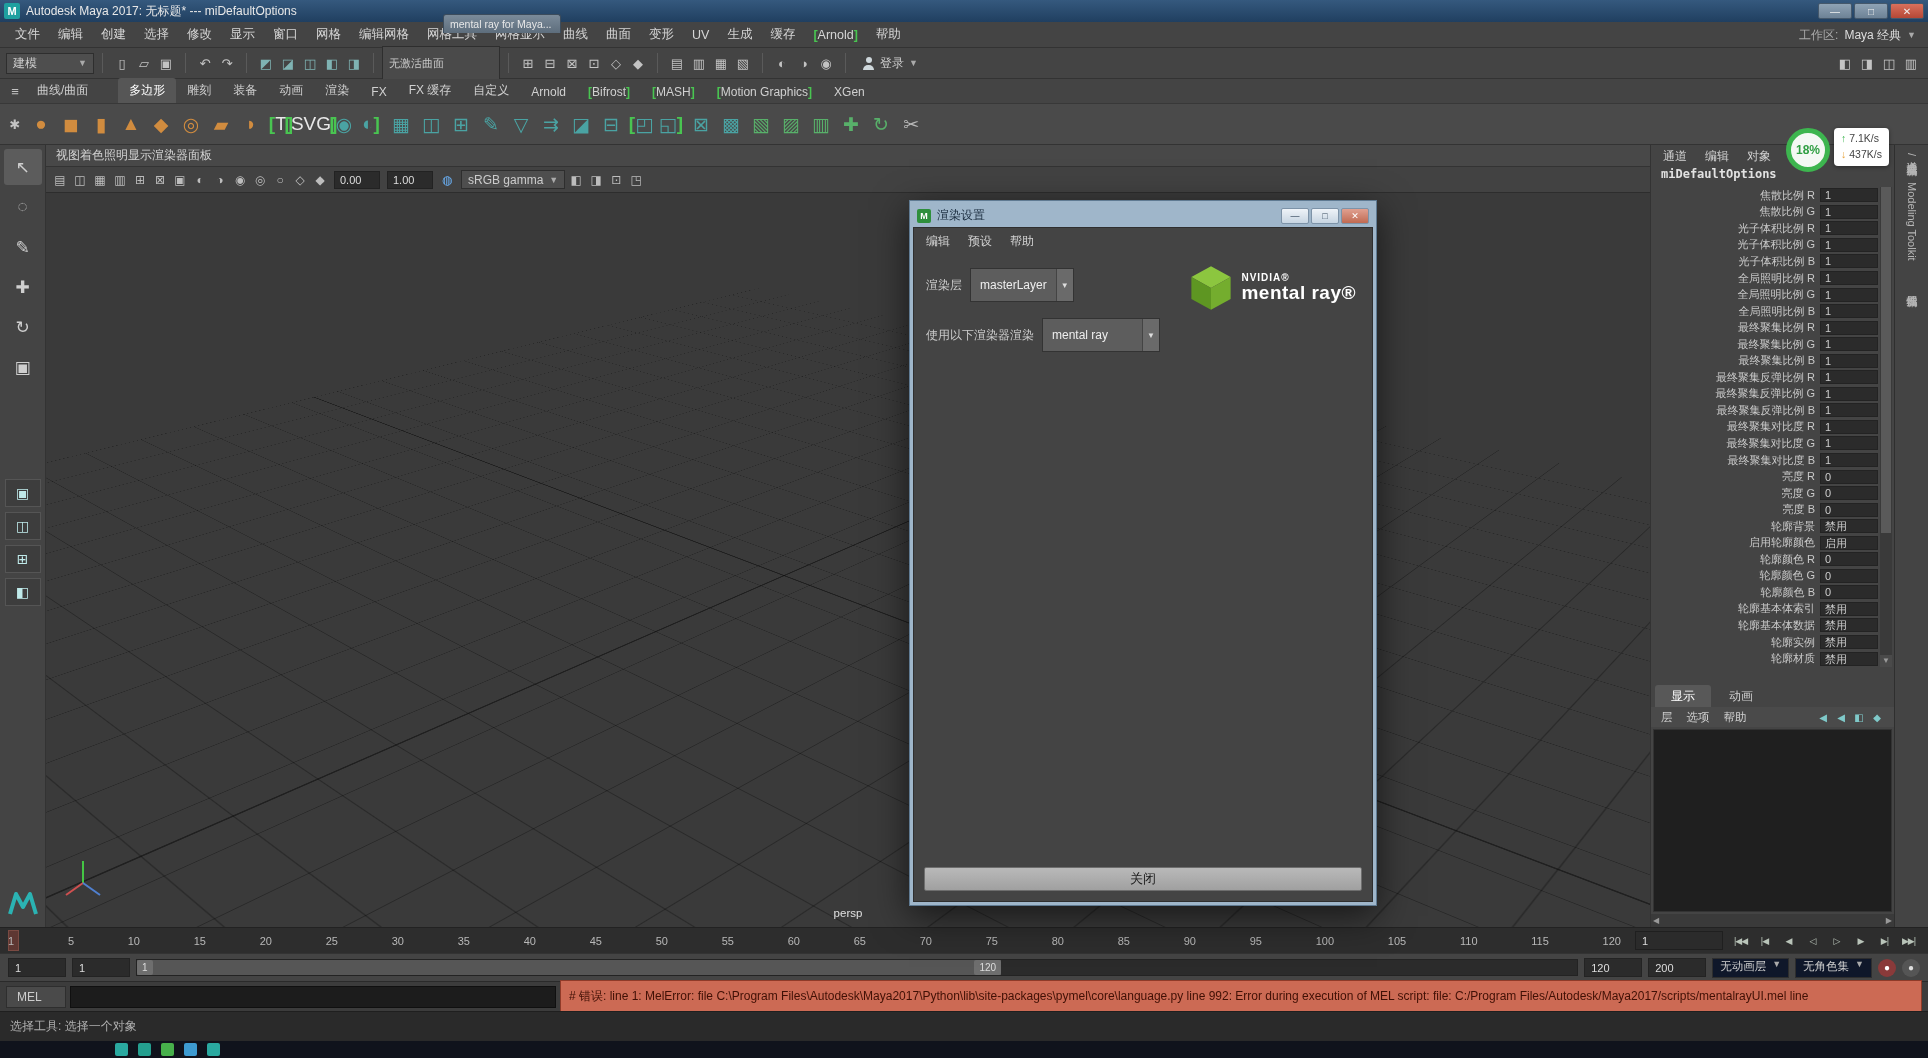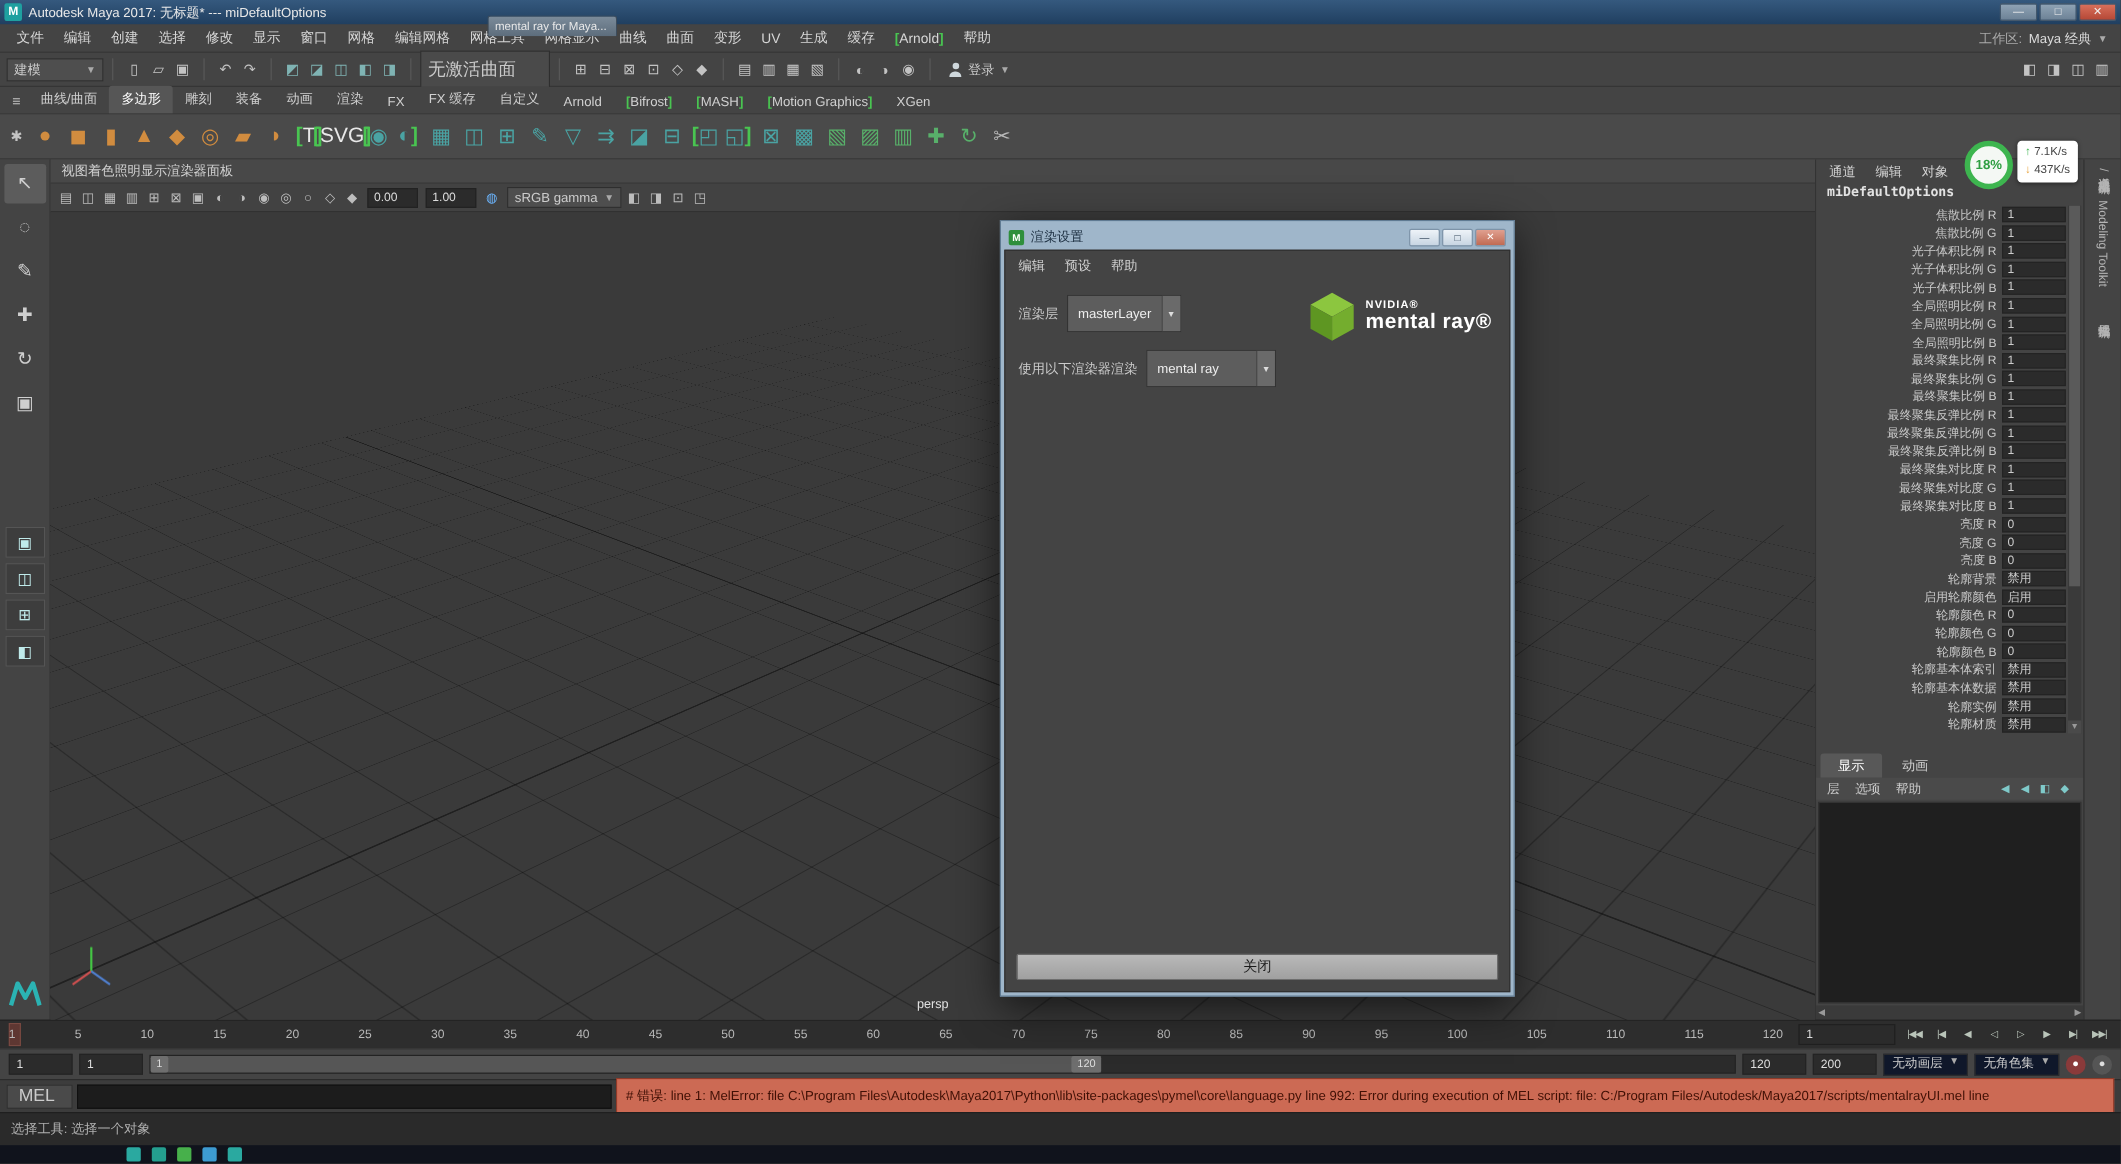--- a/index.html
+++ b/index.html
@@ -34,34 +34,34 @@
   
   .statusline { height:31px; background:#444; border-bottom:1px solid #333; display:flex;
                 align-items:center; padding:0 6px; gap:2px; flex:0 0 auto; }
   .sep { width:1px; height:20px; background:#5a5a5a; margin:0 6px; }
   .mode-drop { width:88px; height:21px; background:#4e4e4e; border:1px solid #2e2e2e;
                display:flex; align-items:center; justify-content:space-between; padding:0 6px; }
   .ibox { width:22px; height:22px; display:flex; align-items:center; justify-content:center;
           color:#c3c3c3; font-size:13px; }
   .ibox.teal { color:#7fb3b3; }
   .txt-field { width:118px; height:20px; background:#4a4a4a; border:1px solid #2e2e2e;
-               color:#c9c9c9; font-size:16px; display:flex; align-items:center; padding:16px 6px; }
+               color:#c9c9c9; font-size:11px; display:flex; align-items:center; padding:16px 6px; }
   .login { display:flex; align-items:center; gap:5px; margin-left:8px; }
   .person { width:13px; height:13px; position:relative; }
   .person::before { content:""; position:absolute; left:3.5px; top:0; width:6px; height:6px;
                     border-radius:50%; background:#cfd8dc; }
   .person::after { content:""; position:absolute; left:1px; bottom:0; width:11px; height:5px;
                    border-radius:5px 5px 0 0; background:#cfd8dc; }
   .sl-right { margin-left:auto; display:flex; }
 
   
   .shelf-tabs { height:25px; background:#444; border-bottom:1px solid #383838; display:flex;
                 align-items:flex-end; padding:0 4px; flex:0 0 auto; }
   .shelf-tab { padding:4px 11px; font-size:12px; color:#d0d0d0; white-space:nowrap; }
-  .shelf-tab.active { background:#565656; border-radius:3px 3px 0 0; color:#fff; }
+  .shelf-tab.active { background:#565656; border-radius:3px 3px 0 0; color:#fff;margin-left:19px; }
   .shelf-icons { height:41px; background:#4a4a4a; border-bottom:1px solid #333; display:flex;
                  align-items:center; padding:0 4px; flex:0 0 auto; }
   .shelf-ic { width:30px; height:30px; display:flex; align-items:center; justify-content:center;
               font-size:19px; }
 
   
   .main { flex:1; display:flex; min-height:0; }
 
   .toolbox { width:46px; background:#444; border-right:1px solid #333; display:flex;
              flex-direction:column; align-items:center; padding-top:4px; flex:0 0 auto; }
@@ -159,21 +159,21 @@
           align-items:center; border-radius:2px; }
   .rdrop { height:20px; display:flex; align-items:flex-start; gap:6px; background:#0f172a;
            border:1px solid #2e2e2e; padding:0 7px; font-size:11.5px; color:#ccc; }
   .rs-icon { width:18px; height:18px; border-radius:50%; display:flex; align-items:center;
              justify-content:center; font-size:10px; }
 
   
   .cmdline { height:30px; background:#3c3c3c; border-top:1px solid #2a2a2a; display:flex;
              align-items:center; gap:4px; padding:0 6px; flex:0 0 auto; }
   .mel-label { width:60px; height:22px; background:#4a4a4a; border:1px solid #2e2e2e; color:#ccc;
-               display:flex; align-items:center; padding:0 10px; font-size:16px; }
+               display:flex; align-items:center; padding:0 10px; font-size:12px; }
   .mel-input { width:486px; height:22px; background:#1c1c1c; border:1px solid #101010; }
   .error-bar { flex:1; height:22px; background:#cc6a54; border:1px solid #8f3a28; color:#401005;
                font-size:12px; display:flex; align-items:center; padding:16px 8px;
                white-space:nowrap; overflow:hidden; }
   .helpline { height:30px; background:#2a2a2a; border-top:1px solid #1f1f1f; display:flex;
               align-items:center; padding:0 10px; color:#b0b0b0; font-size:12px; flex:0 0 auto; }
   .taskbar { height:17px; background:#10131c; display:flex; align-items:center; gap:10px;
              padding-left:115px; flex:0 0 auto; }
   .tb-icon { width:13px; height:13px; border-radius:2px; }
 

